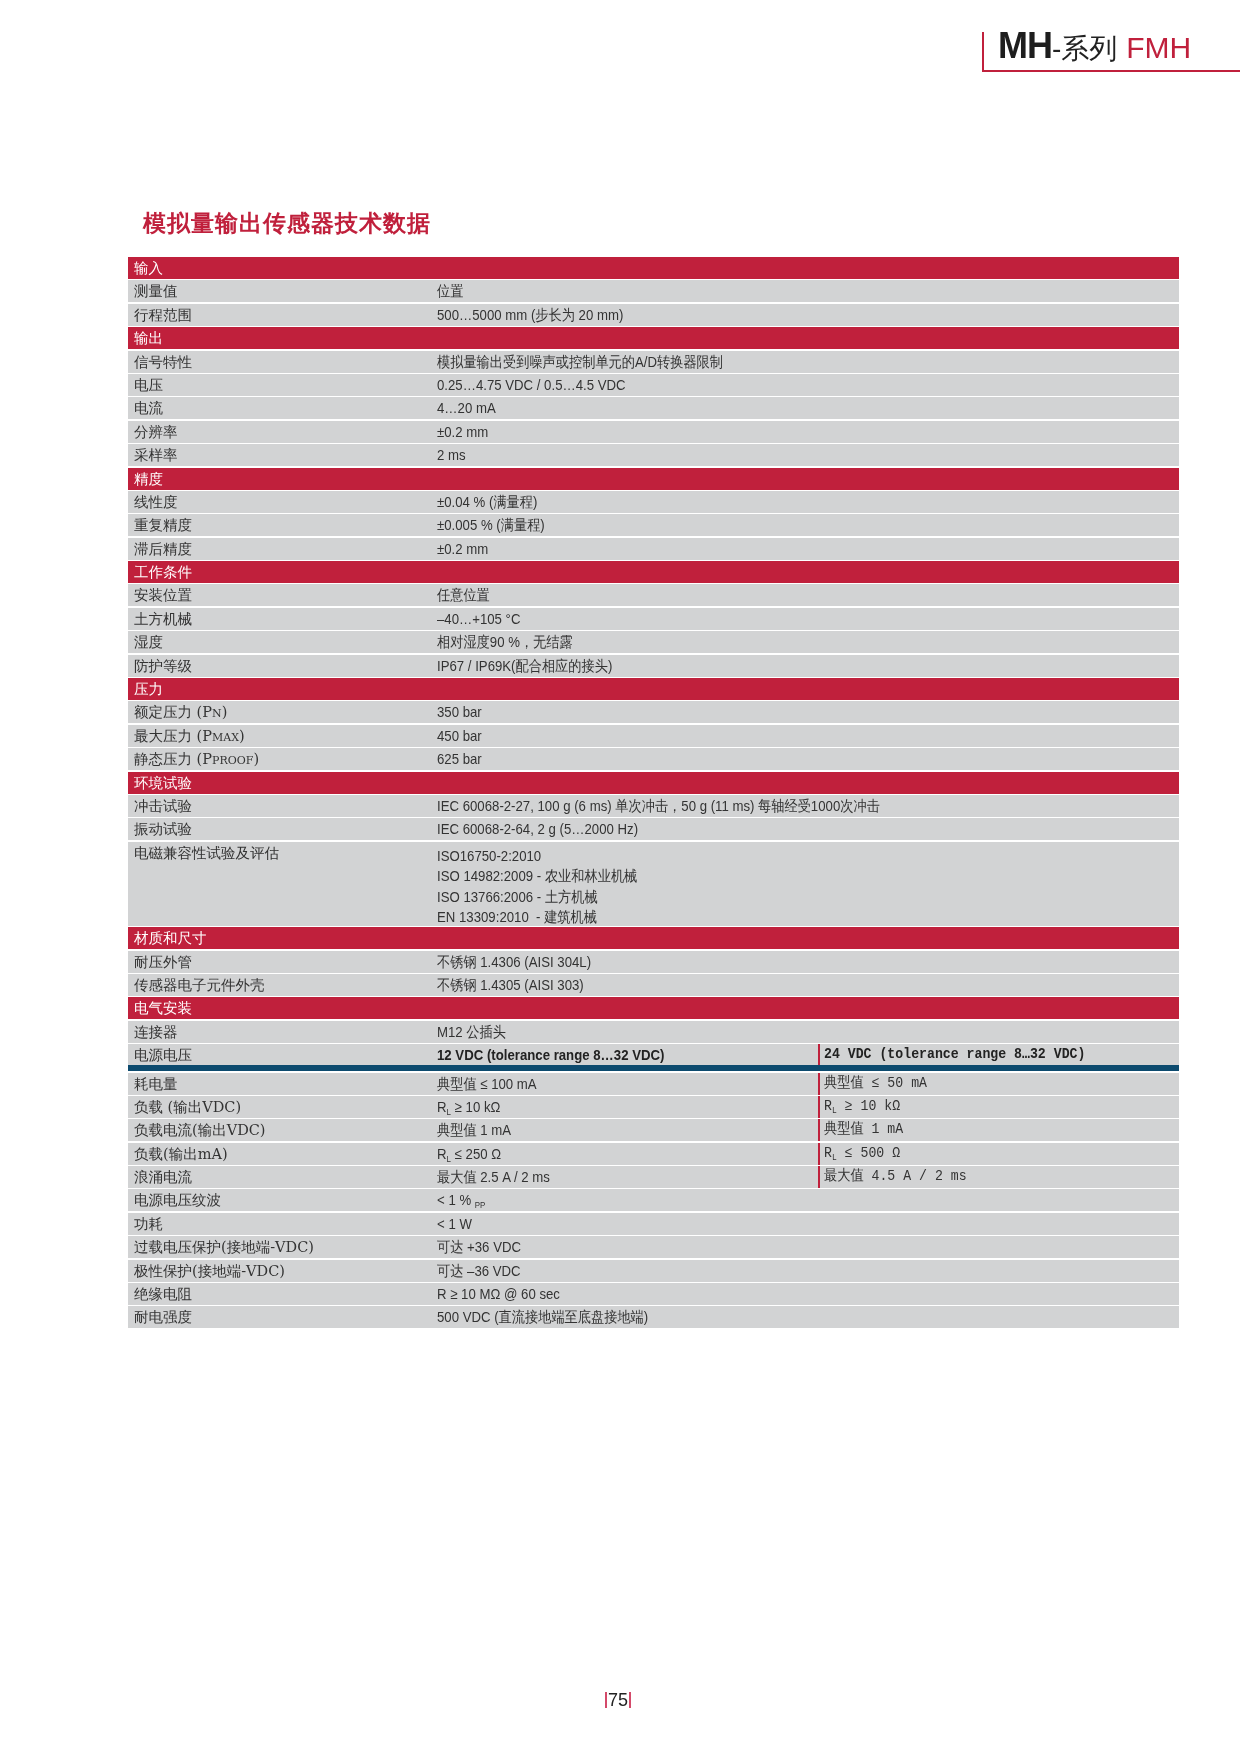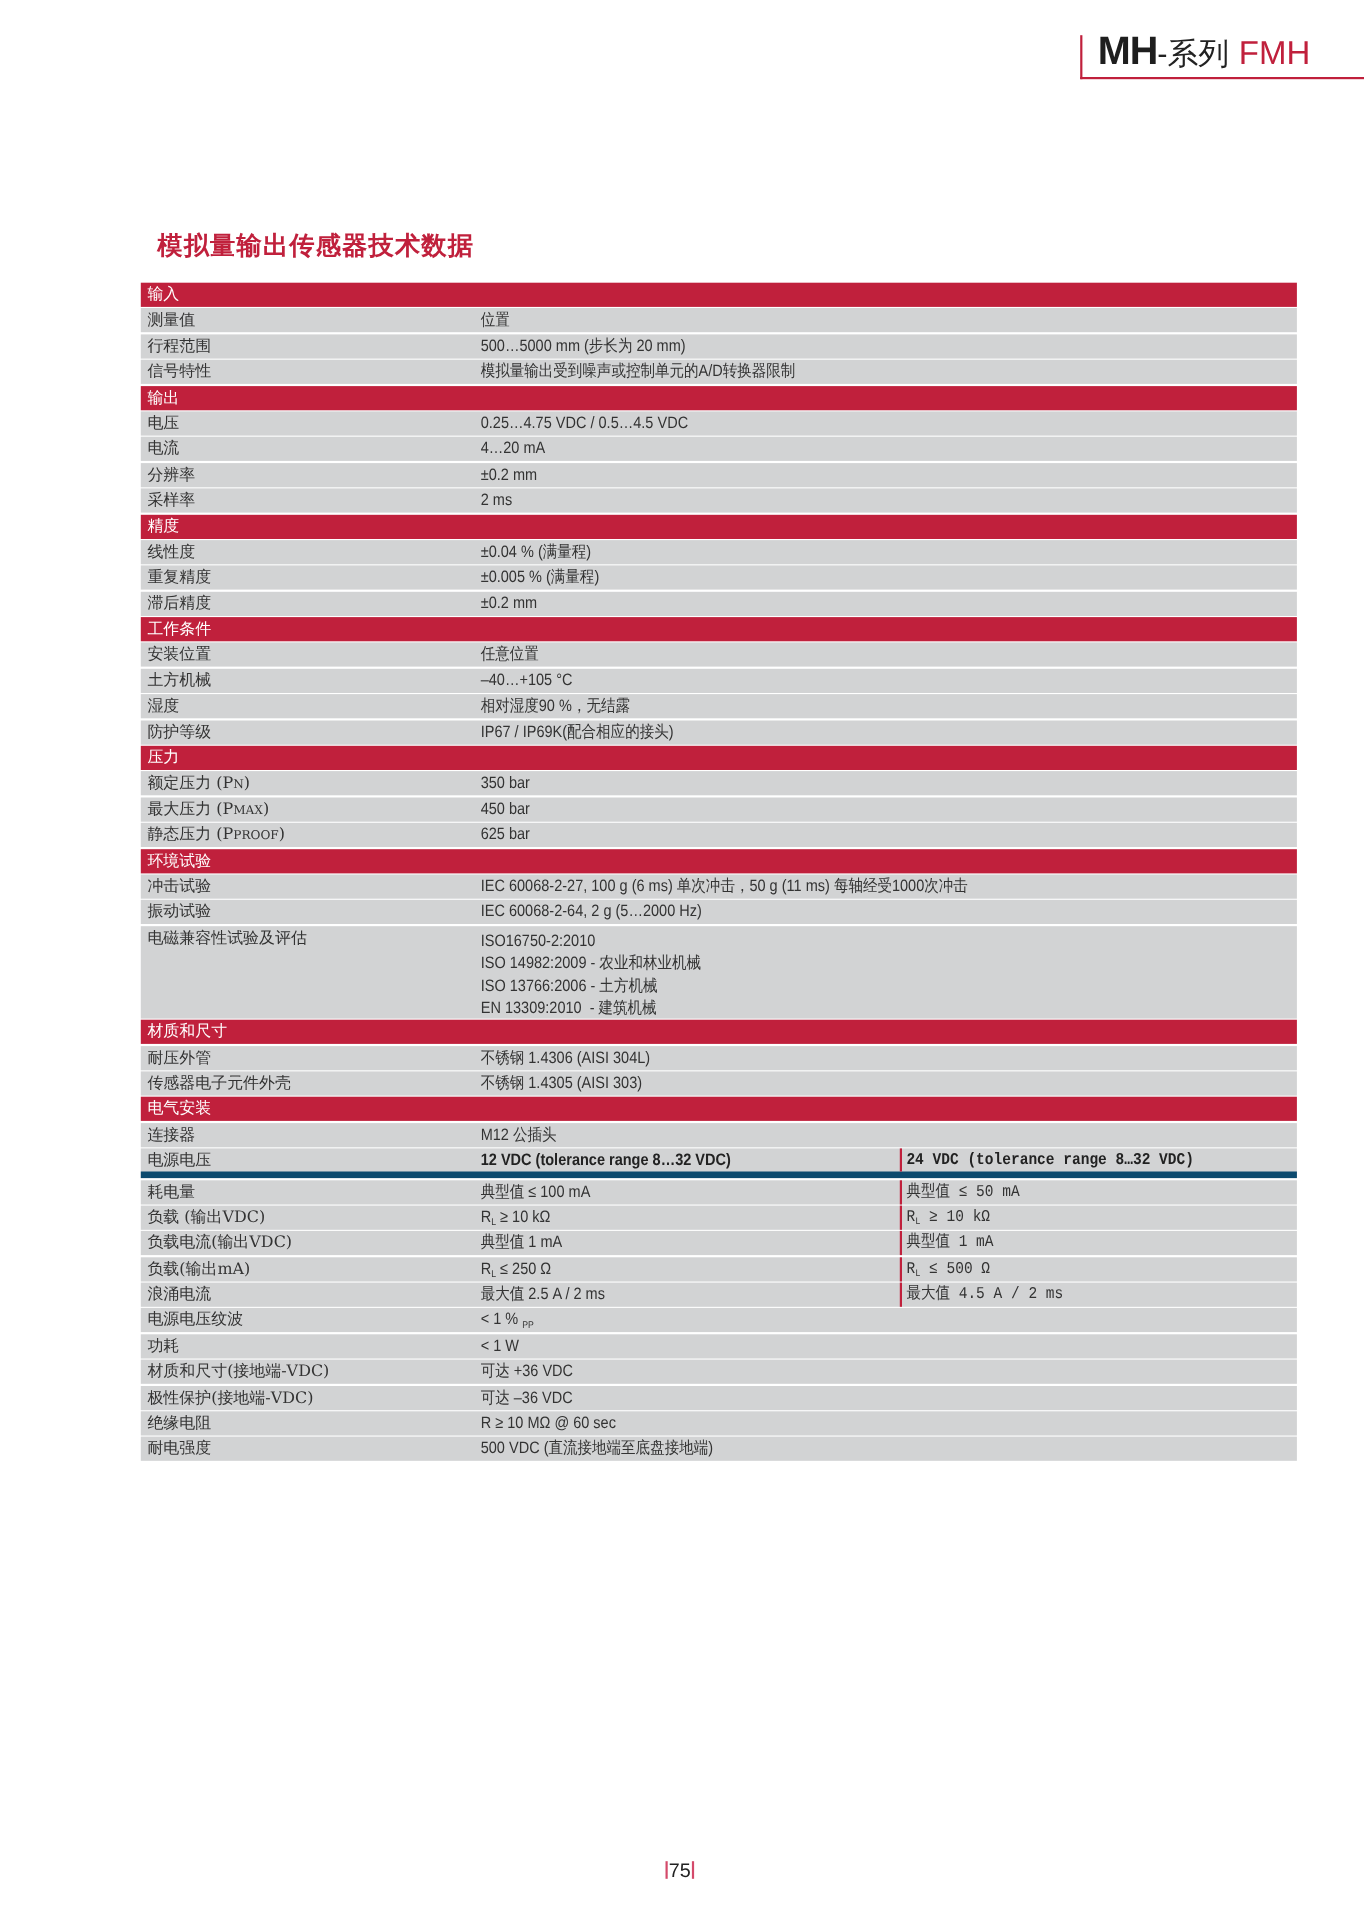--- a/index.html
+++ b/index.html
@@ -57,26 +57,26 @@
     </div>
   <div class="row">
       <div class="label">测量值</div>
       <div class="value">位置</div>
     </div>
   <div class="row">
       <div class="label">行程范围</div>
       <div class="value">500…5000 mm (步长为 20 mm)</div>
     </div>
 
+  <div class="row section">
+      <div class="label">输出</div>
+    </div>
   <div class="row">
       <div class="label">信号特性</div>
       <div class="value">模拟量输出受到噪声或控制单元的A/D转换器限制</div>
-    </div>
-  <div class="row section">
-      <div class="label">输出</div>
     </div>
   <div class="row">
       <div class="label">电压</div>
       <div class="value">0.25…4.75 VDC / 0.5…4.5 VDC</div>
     </div>
   <div class="row">
       <div class="label">电流</div>
       <div class="value">4…20 mA</div>
     </div>
   <div class="row">
@@ -215,21 +215,21 @@
 
   <div class="row">
     <div class="label">电源电压纹波</div>
     <div class="value"><span style="white-space:pre">&lt; 1 % </span><span class="sub">PP</span></div>
   </div>
   <div class="row">
       <div class="label">功耗</div>
       <div class="value">&lt; 1 W</div>
     </div>
   <div class="row">
-      <div class="label">材质和尺寸(接地端-VDC)</div>
+      <div class="label">过载电压保护(接地端-VDC)</div>
       <div class="value">可达 +36 VDC</div>
     </div>
   <div class="row">
       <div class="label">极性保护(接地端-VDC)</div>
       <div class="value">可达 –36 VDC</div>
     </div>
   <div class="row">
       <div class="label">绝缘电阻</div>
       <div class="value">R ≥ 10 MΩ @ 60 sec</div>
     </div>

